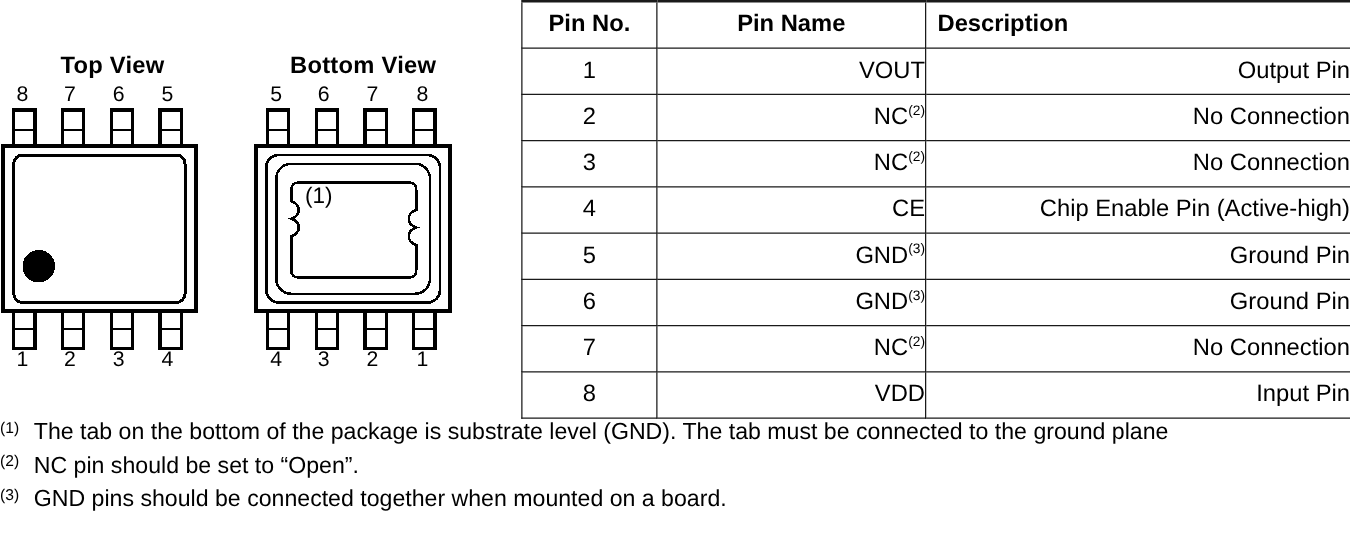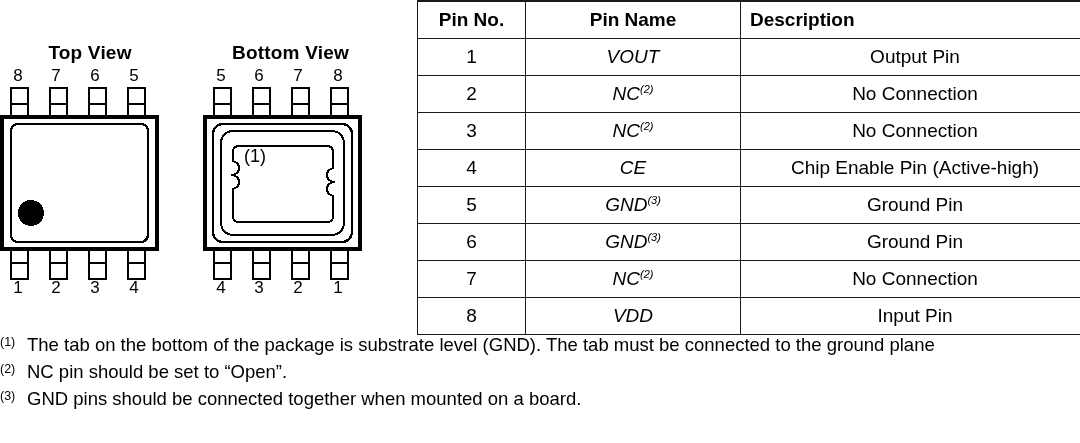--- a/index.html
+++ b/index.html
@@ -67,22 +67,22 @@
     height: 36px;
     padding: 0 0 0 0;
     font-size: 19px;
     font-weight: normal;
     vertical-align: middle;
     line-height: 1.05;
   }
   table.pin-table th { font-weight: bold; text-align: center; }
   table.pin-table th.th-desc { text-align: left; padding-left: 9px; margin-top: 32px; }
   table.pin-table td.cell-no   { text-align: center; }
-  table.pin-table td.cell-name { text-align: center; font-style: italic; }
-  table.pin-table td.cell-desc { text-align: center; padding-left: 9px; }
+  table.pin-table td.cell-name { text-align: right; }
+  table.pin-table td.cell-desc { text-align: right; padding-left: 9px; }
   table.pin-table tr:first-child th { border-top: 2px solid #1a1a1a; }
   sup.fn { font-size: 11px; vertical-align: super; line-height: 0; }
 
   
   #footnotes {
     position: absolute;
     left: 0;
     top: 331px;
     width: 1080px;
     font-size: 18.5px;

